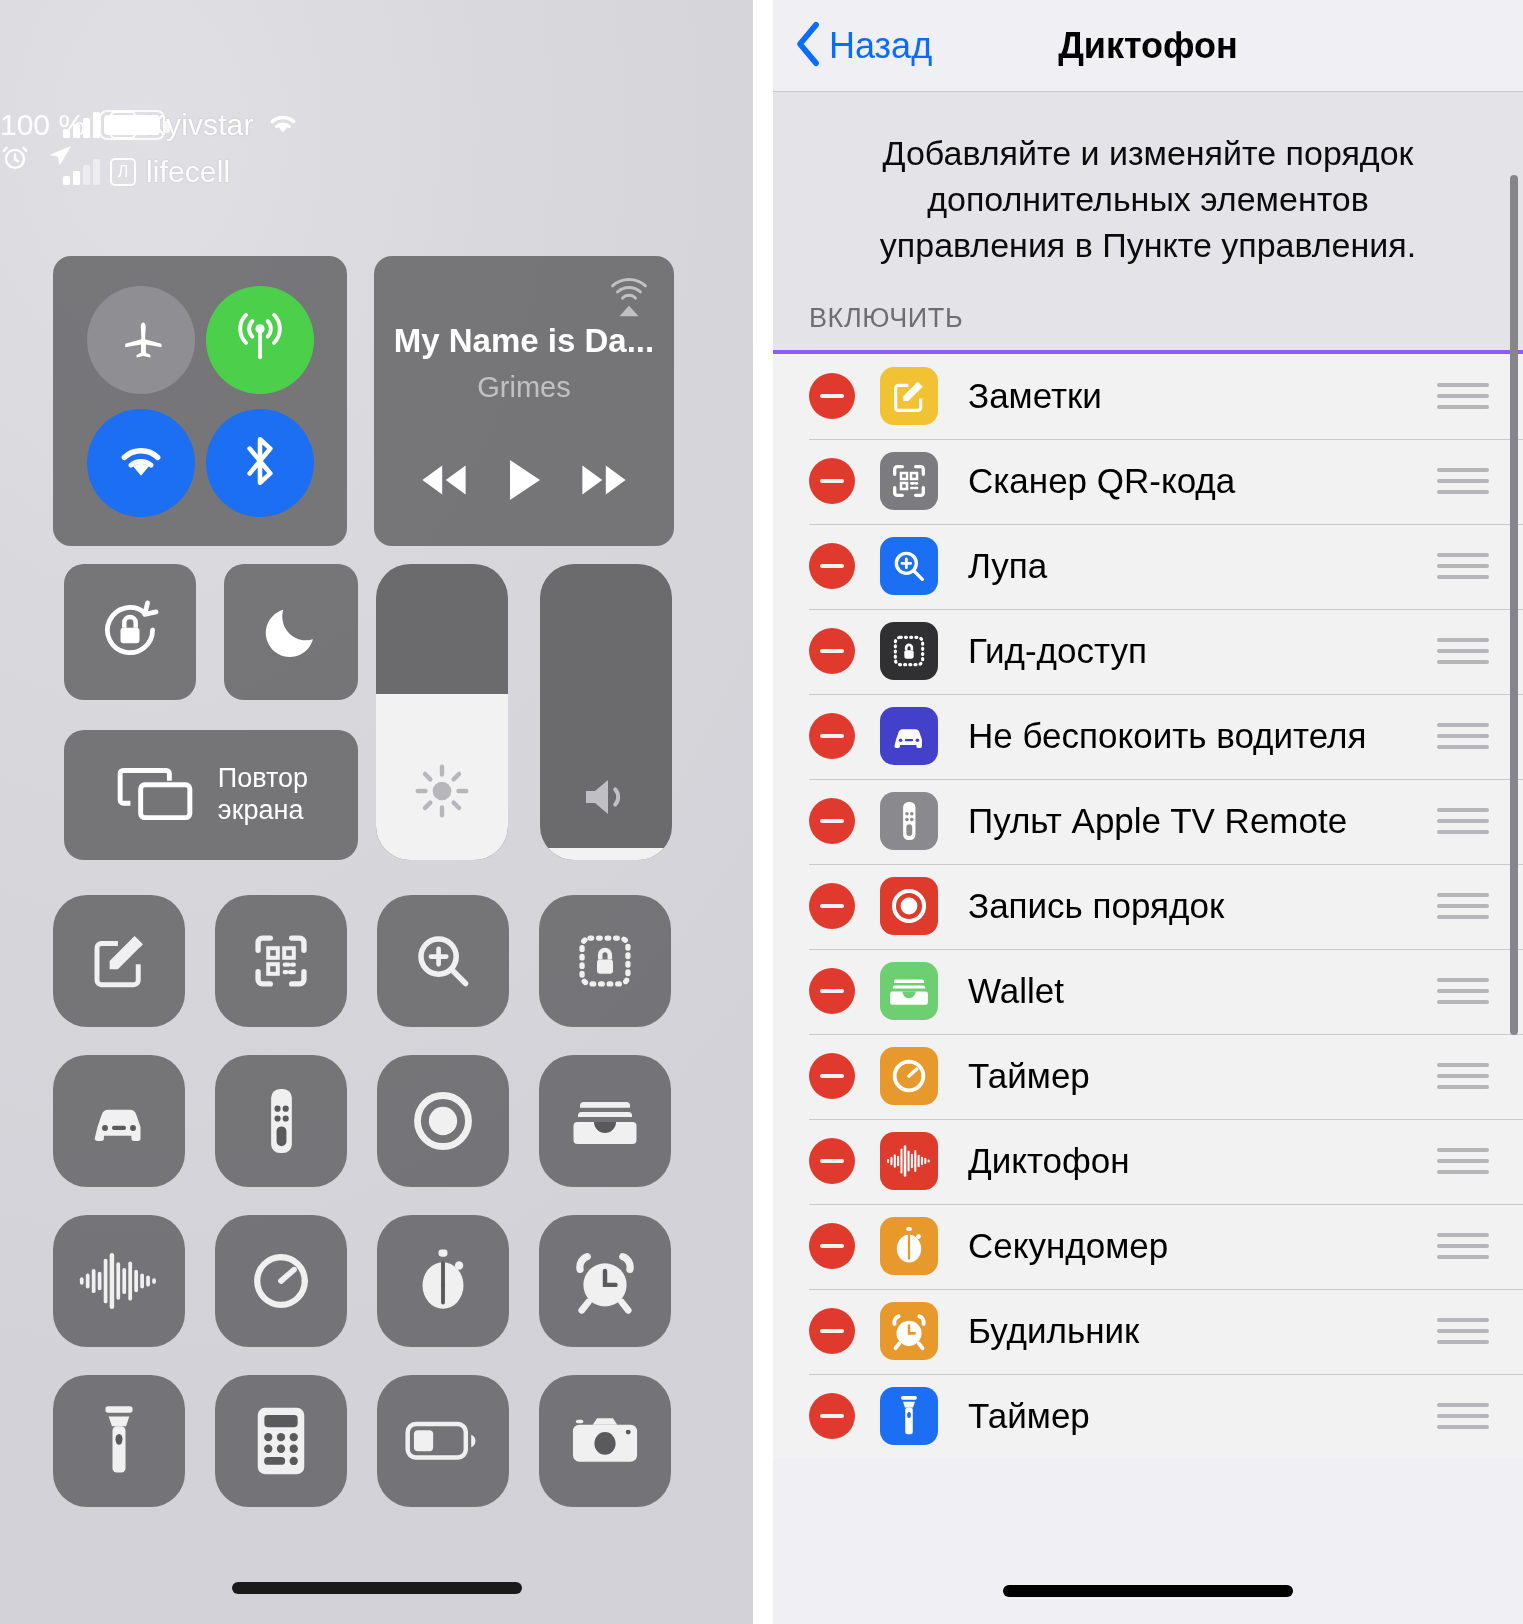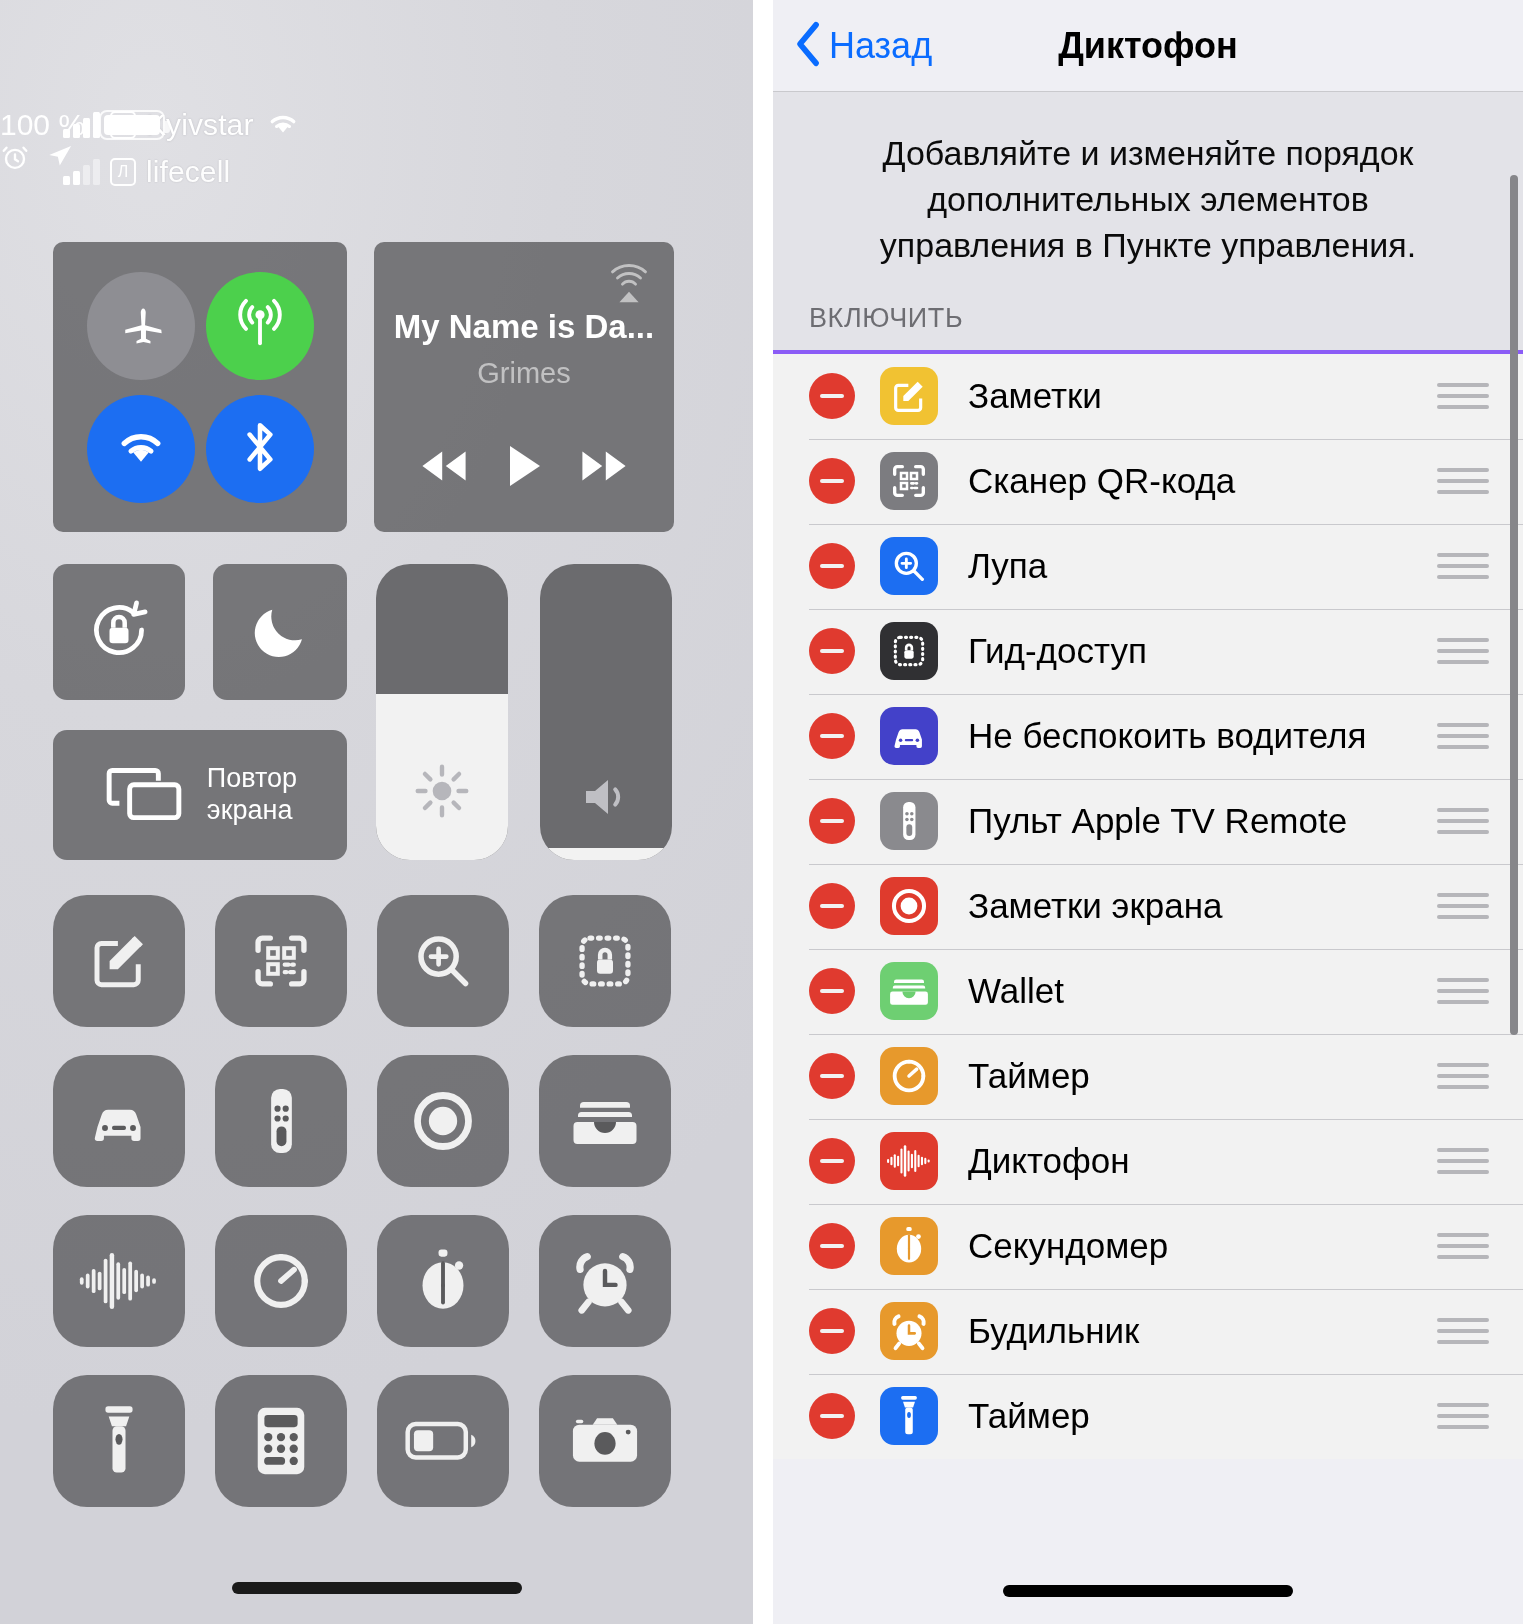--- a/index.html
+++ b/index.html
@@ -54,41 +54,41 @@
     width:66px; height:30px; border:2.5px solid rgba(255,255,255,.85);
     border-radius:8px; padding:3px; position:relative;
   }
   .battshell::after{
     content:""; position:absolute; right:-7px; top:9px; width:5px; height:12px;
     background:rgba(255,255,255,.75); border-radius:0 3px 3px 0;
   }
   .battshell i { display:block; height:100%; background:#fff; border-radius:4px; }
 
   
-  .cc-card { position:absolute; background:rgba(90,90,92,.78); border-radius:10px; }
+  .cc-card { position:absolute; background:rgba(90,90,92,.78); border-radius:18px;margin-top:14px; }
   .toggles { left:53px; top:242px; width:294px; height:290px; }
   .tgrid { position:absolute; inset:0; display:grid;
            grid-template-columns:1fr 1fr; grid-template-rows:1fr 1fr;
            place-items:center; padding:22px 28px; }
   .circ { width:108px; height:108px; border-radius:50%;
           display:flex; align-items:center; justify-content:center; }
   .c-gray { background:#8e8e93; }
   .c-green{ background:#4cd04c; }
   .c-blue { background:#1c6ef2; }
 
   .media { left:374px; top:242px; width:300px; height:290px; }
   .airplay { position:absolute; right:22px; top:18px; width:46px; height:46px; opacity:.55; }
   .mtitle { position:absolute; left:0; right:0; top:66px; text-align:center;
             color:#fff; font-size:33px; font-weight:700; }
   .martist{ position:absolute; left:0; right:0; top:115px; text-align:center;
             color:rgba(255,255,255,.55); font-size:29px; }
   .mctrls { position:absolute; left:0; right:0; bottom:40px;
             display:flex; align-items:center; justify-content:space-around; padding:0 26px; }
 
-  .sq { position:absolute; background:rgba(90,90,92,.78); border-radius:14px; }
+  .sq { position:absolute; background:rgba(90,90,92,.78); border-radius:20px;margin-left:11px; }
   .rot  { left:53px;  top:564px; width:132px; height:136px; }
   .moon { left:213px; top:564px; width:134px; height:136px; }
   .mirror { left:53px; top:730px; width:294px; height:130px;
             display:flex; align-items:center; justify-content:center; gap:22px; }
   .mirror-label { color:#fff; font-size:27px; line-height:1.18; }
 
   .slider { position:absolute; border-radius:34px; overflow:hidden;
             background:rgba(80,80,82,.80); }
   .sl-bright { left:376px; top:564px; width:132px; height:296px; }
   .sl-vol    { left:540px; top:564px; width:132px; height:296px; }
@@ -635,21 +635,21 @@
         <div class="row-i">
           <div class="minus" style="background: rgb(224, 58, 47);">
             <i></i>
           </div>
           <div class="appicon" style="background: rgb(223, 59, 45);">
             <svg width="42" height="42" viewBox="0 0 24 24" fill="none">
               <circle cx="12" cy="12" r="8.6" stroke="#fff" stroke-width="2.3"></circle>
               <circle cx="12" cy="12" r="4.8" fill="#fff"></circle>
             </svg>
           </div>
-          <div class="row-label">Заметки экрана</div>
+          <div class="row-label">Запись порядок</div>
           <div class="reorder">
             <i></i>
             <i></i>
             <i></i>
           </div>
         </div>
         <div class="row-i">
           <div class="minus" style="background: rgb(224, 58, 47);">
             <i></i>
           </div>

